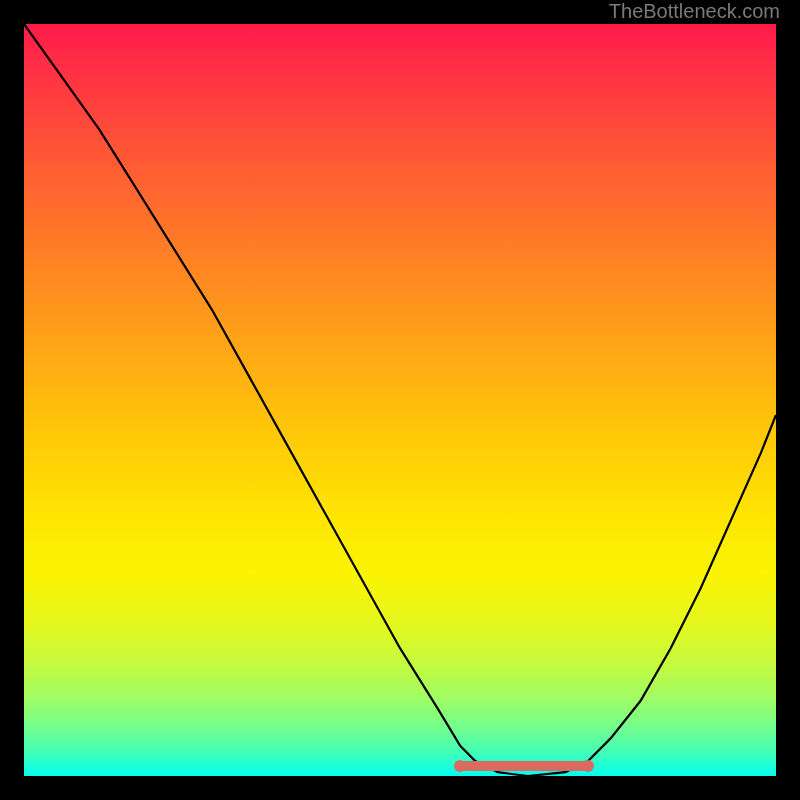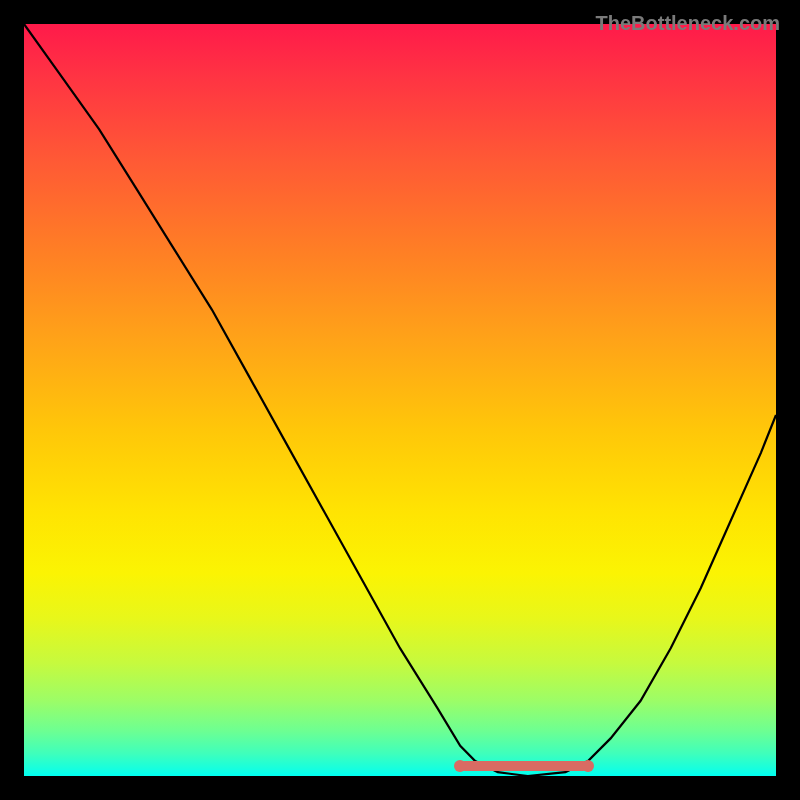--- a/index.html
+++ b/index.html
@@ -5,25 +5,25 @@
   * { margin: 0; padding: 0; box-sizing: border-box; }
   body {
     width: 800px;
     height: 800px;
     background: #000;
     position: relative;
     font-family: Arial, sans-serif;
   }
   .watermark {
     position: absolute;
-    top: 12px;
+    top: 0;
     right: 20px;
     color: #7a7a7a;
     font-size: 20px;
-    font-weight: 700;
+    font-weight: 400;
     z-index: 10;
   }
   .plot-area {
     position: absolute;
     left: 24px;
     top: 24px;
     width: 752px;
     height: 752px;
     overflow: hidden;
   }

